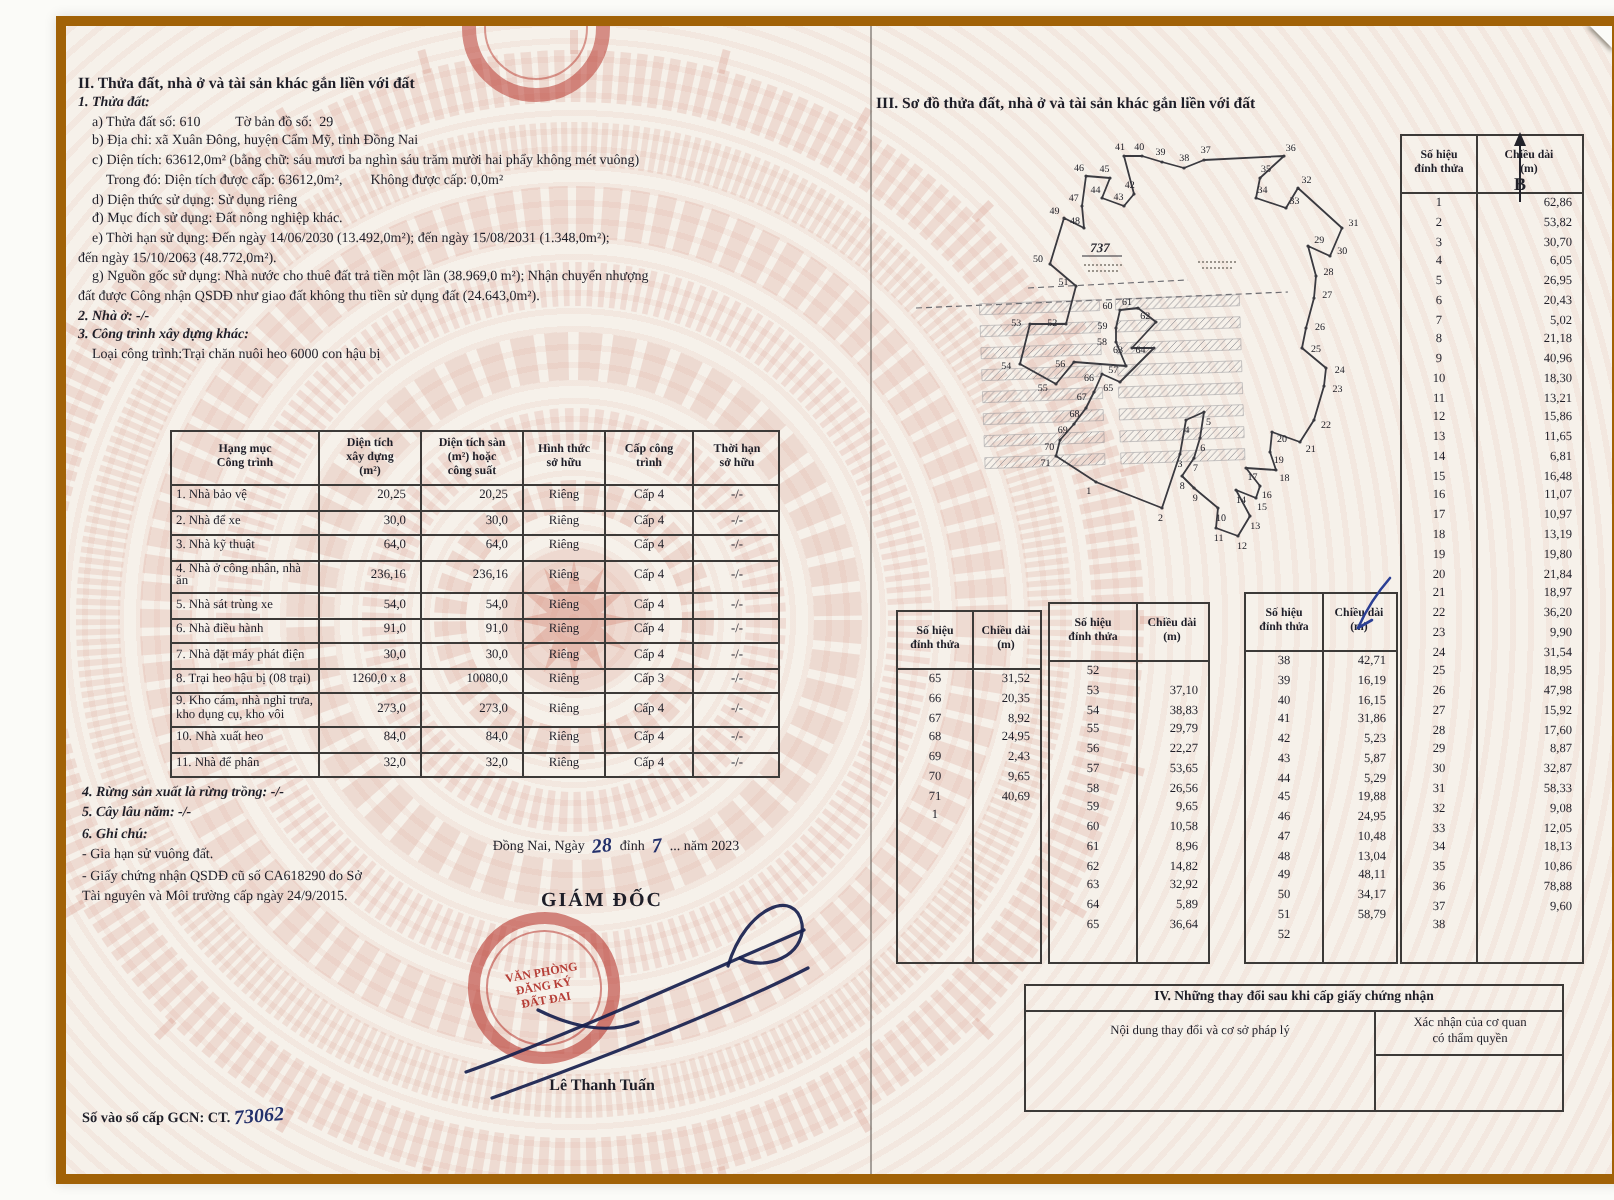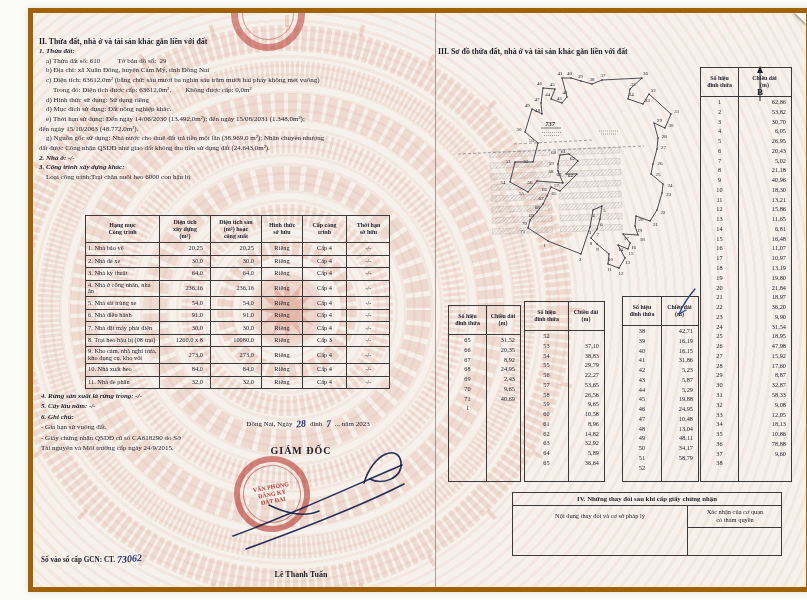--- a/index.html
+++ b/index.html
@@ -74,21 +74,21 @@
     font-size:8.6px;z-index:3;}
   .sig-role{position:absolute;left:128px;top:432px;width:280px;text-align:center;font-weight:bold;
     font-size:10px;z-index:3;letter-spacing:1px;}
   .stamp{position:absolute;left:201px;top:443px;width:76px;height:76px;border-radius:50%;
     border:6px solid rgba(178,38,30,.55);box-sizing:border-box;transform:rotate(-10deg);z-index:5;}
   .stamp::before{content:"";position:absolute;inset:3px;border-radius:50%;border:1px solid rgba(178,38,30,.5);}
   .stamp-txt{position:absolute;inset:0;display:flex;align-items:center;justify-content:center;
     text-align:center;color:rgba(170,32,25,.85);font-size:6px;font-weight:bold;line-height:7px;
     white-space:pre-line;}
   .sig-name{position:absolute;left:198px;top:525px;width:140px;text-align:center;font-weight:bold;
-    font-size:8px;z-index:3;margin-top:32px;}
+    font-size:8px;z-index:3;}
   .gcn{position:absolute;left:8px;top:540px;font-size:7.2px;font-weight:bold;z-index:3;}
   .gcn .hwnum{font-size:10px;font-weight:bold;font-style:italic;color:#23306b;display:inline-block;
     transform:rotate(-5deg);margin-left:2px;}
 
   
   .pline{fill:none;stroke:#3a3a40;stroke-width:.9;stroke-linejoin:round;}
   .vlab{font-size:5px;fill:#23232b;text-anchor:middle;}
   .vd{fill:#3a3a40;}
   .dash{stroke:#6b6b70;stroke-width:.6;stroke-dasharray:3 2;fill:none;}
   .pen{stroke:#2b3f94;stroke-width:1.3;fill:none;stroke-linecap:round;}
@@ -145,21 +145,21 @@
   <div class="vdiv"></div>
   <div class="fold"></div>
 
   <div class="h2t">II. Thửa đất, nhà ở và tài sản khác gắn liền với đất</div>
   <div class="b1" id="b1">
       <p class="p bi">1. Thửa đất:</p>
       <p class="p ">a) Thửa đất số: 610          Tờ bản đồ số:  29</p>
       <p class="p ">b) Địa chỉ: xã Xuân Đông, huyện Cẩm Mỹ, tỉnh Đồng Nai</p>
       <p class="p ">c) Diện tích: 63612,0m² (bằng chữ: sáu mươi ba nghìn sáu trăm mười hai phẩy không mét vuông)</p>
       <p class="p p2">Trong đó: Diện tích được cấp: 63612,0m²,        Không được cấp: 0,0m²</p>
-      <p class="p ">d) Hình thức sử dụng: Sử dụng riêng</p>
+      <p class="p ">d) Diện thức sử dụng: Sử dụng riêng</p>
       <p class="p ">đ) Mục đích sử dụng: Đất nông nghiệp khác.</p>
       <p class="p ">e) Thời hạn sử dụng: Đến ngày 14/06/2030 (13.492,0m²); đến ngày 15/08/2031 (1.348,0m²);
 đến ngày 15/10/2063 (48.772,0m²).</p>
       <p class="p ">g) Nguồn gốc sử dụng: Nhà nước cho thuê đất trả tiền một lần (38.969,0 m²); Nhận chuyển nhượng
 đất được Công nhận QSDĐ như giao đất không thu tiền sử dụng đất (24.643,0m²).</p>
       <p class="p bi">2. Nhà ở: -/-</p>
       <p class="p bi">3. Công trình xây dựng khác:</p>
       <p class="p ">Loại công trình:Trại chăn nuôi heo 6000 con hậu bị</p>
     </div>
 

